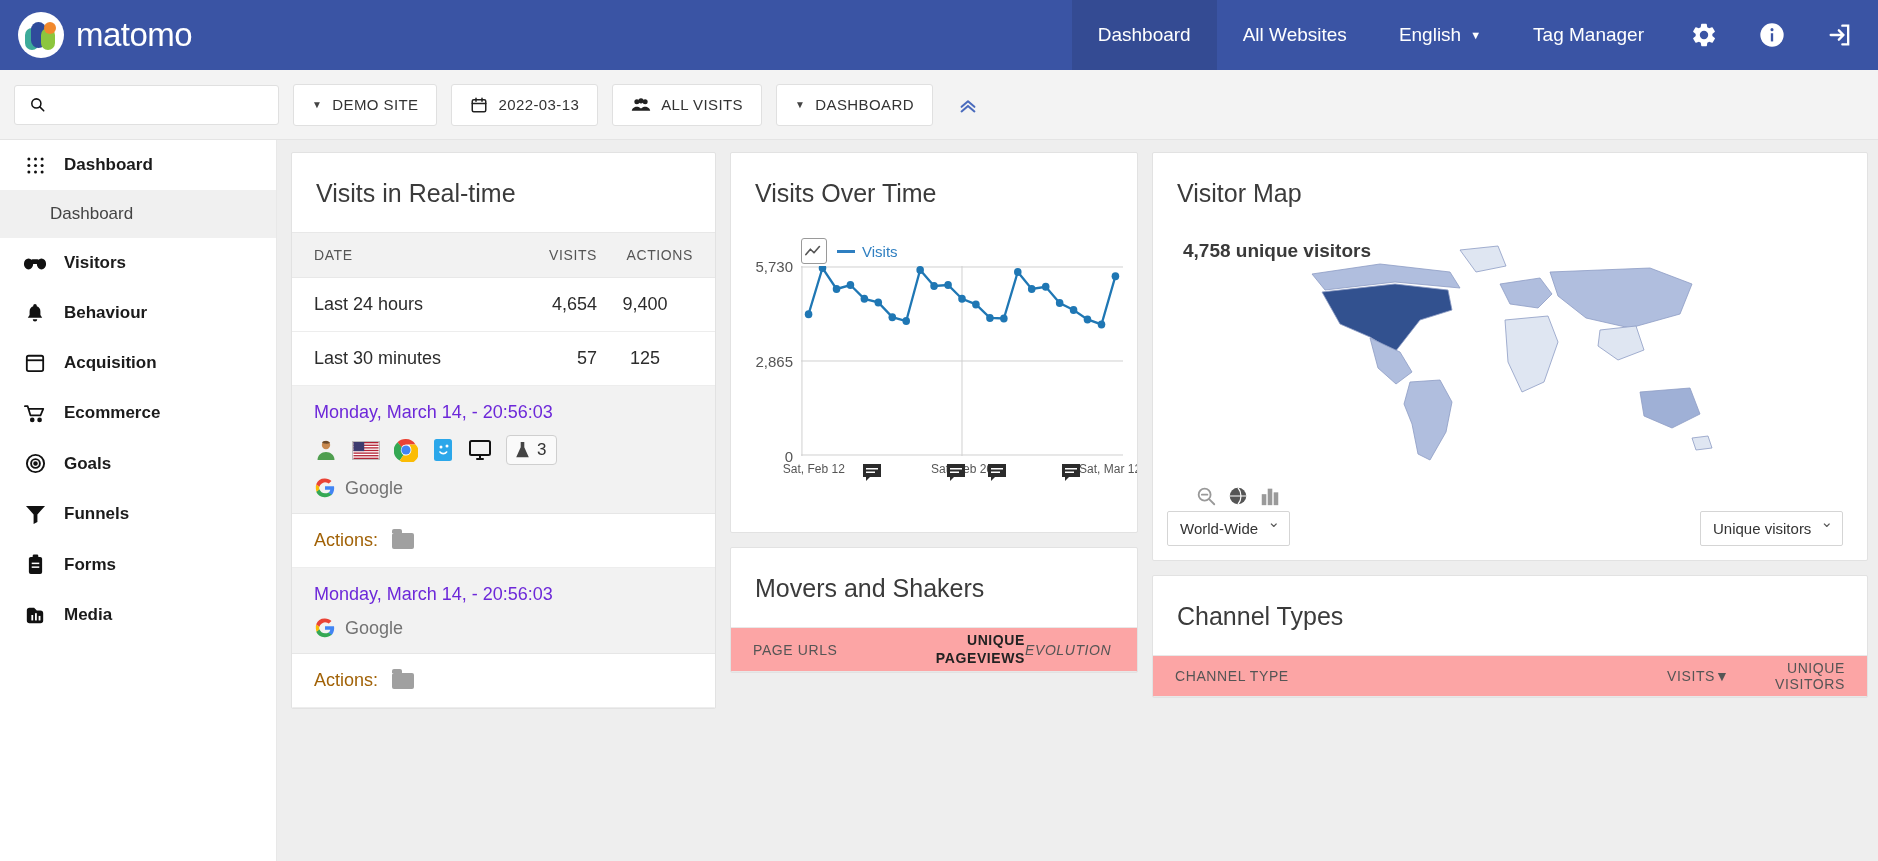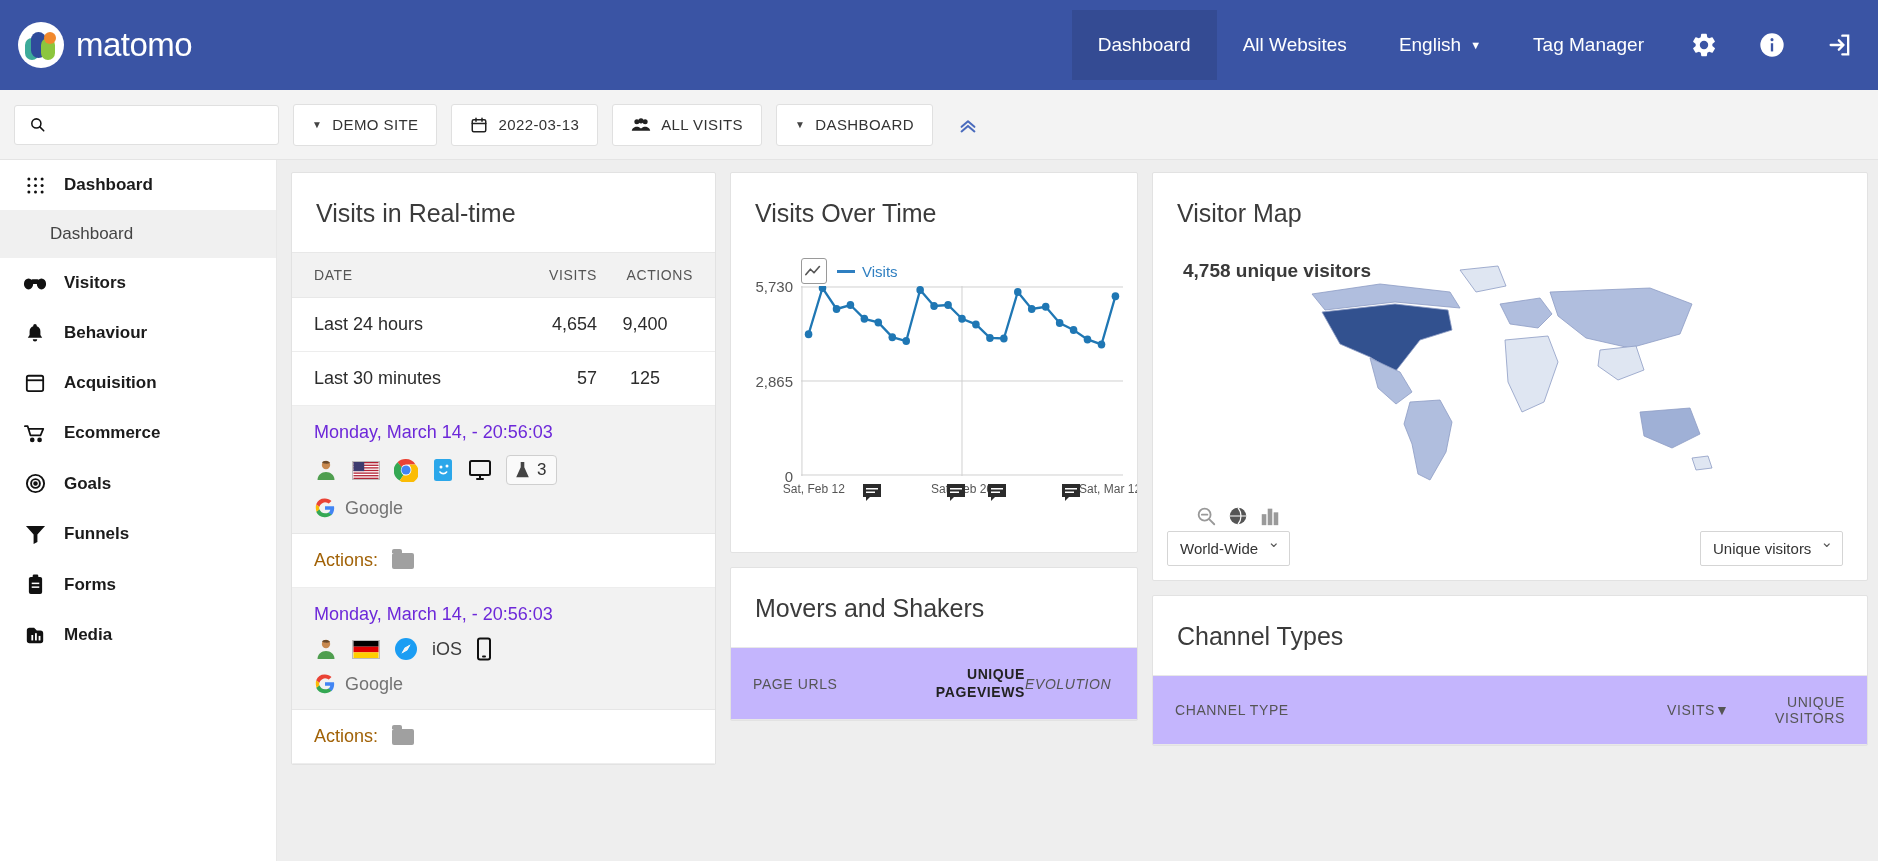--- a/index.html
+++ b/index.html
@@ -5,21 +5,21 @@
   * { box-sizing: border-box; margin: 0; padding: 0; }
   html, body {
     width: 1878px; height: 861px;
     font-family: "Liberation Sans", sans-serif;
     background: #eeeeee;
     overflow: hidden;
   }
 
   
   .topbar {
-    height: 90px; background: #3a54a4;
+    height: 70px; background: #3a54a4;
     display: flex; align-items: center;
     position: relative;
   }
   .logo-wrap { display: flex; align-items: center; padding-left: 18px; gap: 12px; }
   .logo-mark {
     width: 46px; height: 46px; border-radius: 50%;
     background: #ffffff; position: relative; overflow: hidden;
   }
   .logo-mark .b1 { position:absolute; width:14px; height:22px; border-radius:7px 7px 7px 7px; background:#3dab9a; left:7px; top:16px; }
   .logo-mark .b2 { position:absolute; width:15px; height:26px; border-radius:8px; background:#2f4b9b; left:13px; top:10px; }
@@ -160,23 +160,23 @@
     font-family:"Liberation Sans", sans-serif;
     appearance:none; position:relative; cursor:pointer;
   }
   .sel-wrap { position:relative; display:inline-block; }
   .sel-wrap:after {
     content:"⌄"; position:absolute; right:10px; top:2px; font-size:15px; color:#555; pointer-events:none;
   }
 
   
   .t-head {
-    display:flex; align-items:center; background:#c4b5fd;
+    display:flex; align-items:center; background:#fca5a5;
     border-top:1px solid #e8e8e8; border-bottom:1px solid #e8e8e8;
-    padding: 18px 22px; font-size:14px; color:#555; letter-spacing:0.6px;
+    padding: 4px 22px; font-size:14px; color:#555; letter-spacing:0.6px;
   }
   .t-head .g1 { flex:1; }
   .t-head .g2 { width:110px; text-align:right; font-weight:bold; color:#222; line-height:1.25; }
   .t-head .g3 { width:90px; text-align:left;font-style:italic; }
   .t-head .ch1 { flex:1; }
   .t-head .ch2 { width:80px; text-align:right; }
   .t-head .ch3 { width:130px; text-align:right; display:flex; align-items:center; justify-content:flex-end; gap:6px; }
 </style>
 </head>
 <body>
@@ -462,42 +462,20 @@
           </div>
         </div>
 
         <div class="actions-row">
           <span>Actions:</span>
           <span class="folder"></span>
         </div>
 
         <div class="visit-block alt">
           <div class="visit-date">Monday, March 14, - 20:56:03</div>
-          <div class="visit-icons">
-            <svg width="24" height="24" viewBox="0 0 24 24">
-              <circle cx="12" cy="7" r="4.2" fill="#c8894f"></circle>
-              <path d="M3.5 22c0-5 4-8 8.5-8s8.5 3 8.5 8z" fill="#4f9e4f"></path>
-              <path d="M8 4.5c1.5-2 6.5-2 8 .5-2 1-6 1-8-.5z" fill="#6b4a2b"></path>
-            </svg>
-            <svg class="flag" viewBox="0 0 28 19">
-              <rect width="28" height="6.33" y="0" fill="#000"></rect>
-              <rect width="28" height="6.33" y="6.33" fill="#dd0000"></rect>
-              <rect width="28" height="6.34" y="12.66" fill="#ffce00"></rect>
-            </svg>
-            <svg width="24" height="24" viewBox="0 0 24 24">
-              <circle cx="12" cy="12" r="11" fill="#1b9df3"></circle>
-              <path d="M16.5 7.5L10.8 10.8 7.5 16.5l5.7-3.3z" fill="#fff"></path>
-              <path d="M16.5 7.5L13.2 13.2 7.5 16.5l3.3-5.7z" fill="#f5f5f5"></path>
-            </svg>
-            <span style="font-size:18px;color:#3c3c3c;">iOS</span>
-            <svg width="16" height="24" viewBox="0 0 16 24" fill="none" stroke="#111" stroke-width="2">
-              <rect x="2" y="1.5" width="12" height="21" rx="2"></rect>
-                <path d="M7 19.5h2" stroke-linecap="round"></path>
-            </svg>
-          </div>
           <div class="ref-row">
             <svg width="22" height="22" viewBox="0 0 24 24">
               <path d="M22 12.2c0-.8-.07-1.4-.2-2H12v3.8h5.7c-.1 1-.75 2.5-2.15 3.5l3.3 2.5C20.8 18 22 15.4 22 12.2z" fill="#4285f4"></path>
               <path d="M12 22c2.9 0 5.3-.95 7.1-2.6l-3.4-2.6c-.9.6-2.1 1-3.7 1-2.8 0-5.2-1.85-6.05-4.4L2.4 16.1A10 10 0 0 0 12 22z" fill="#34a853"></path>
               <path d="M5.95 13.4A6.1 6.1 0 0 1 5.6 12c0-.5.1-1 .3-1.4l-3.5-2.7A10 10 0 0 0 2 12c0 1.6.4 3.1 1 4.1z" fill="#fbbc05"></path>
               <path d="M12 5.6c2 0 3.3.85 4.1 1.6l3-2.9C17.3 2.6 14.9 1.6 12 1.6A10 10 0 0 0 2.4 7.9l3.5 2.7C6.8 8 9.2 5.6 12 5.6z" fill="#ea4335"></path>
             </svg>
             <span>Google</span>
           </div>
         </div>

